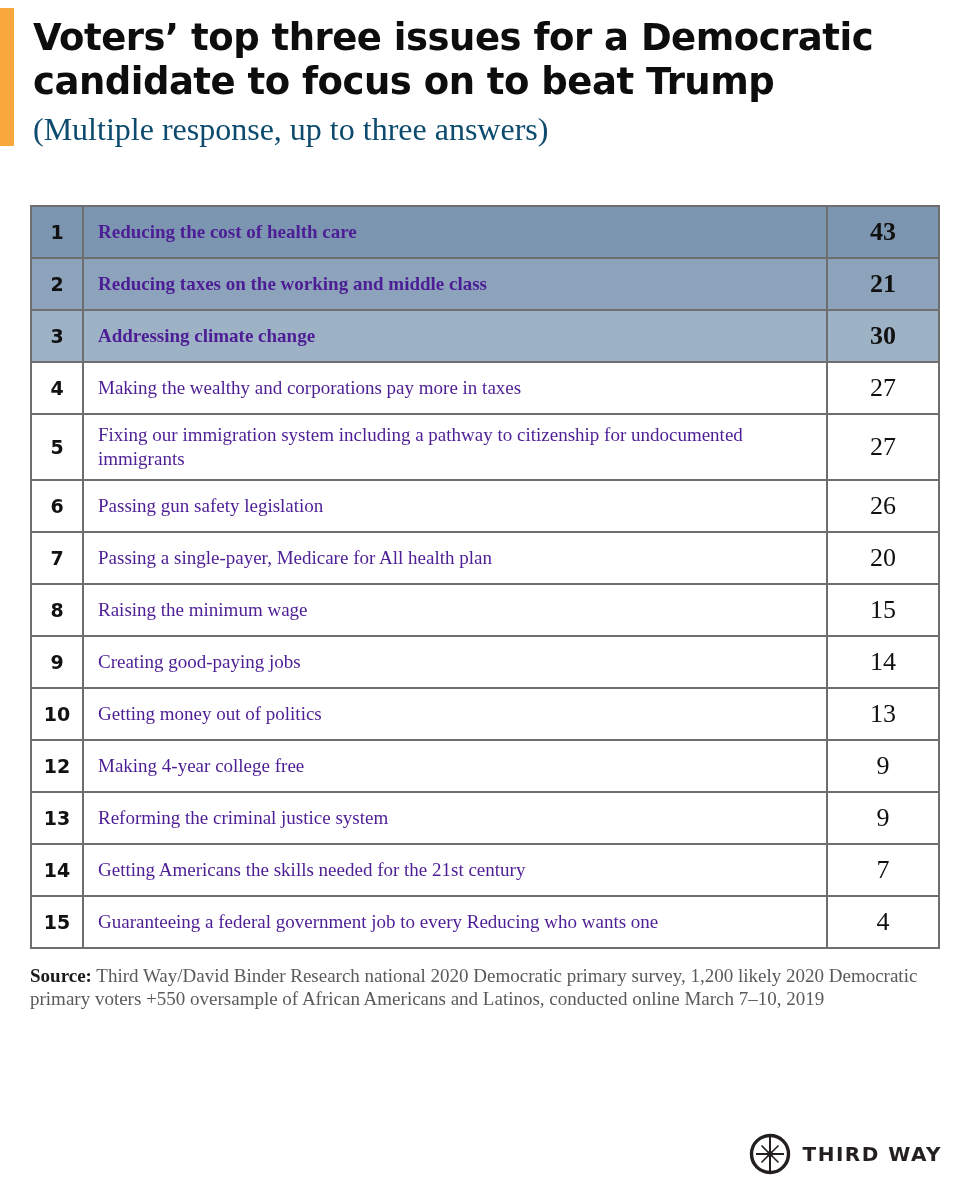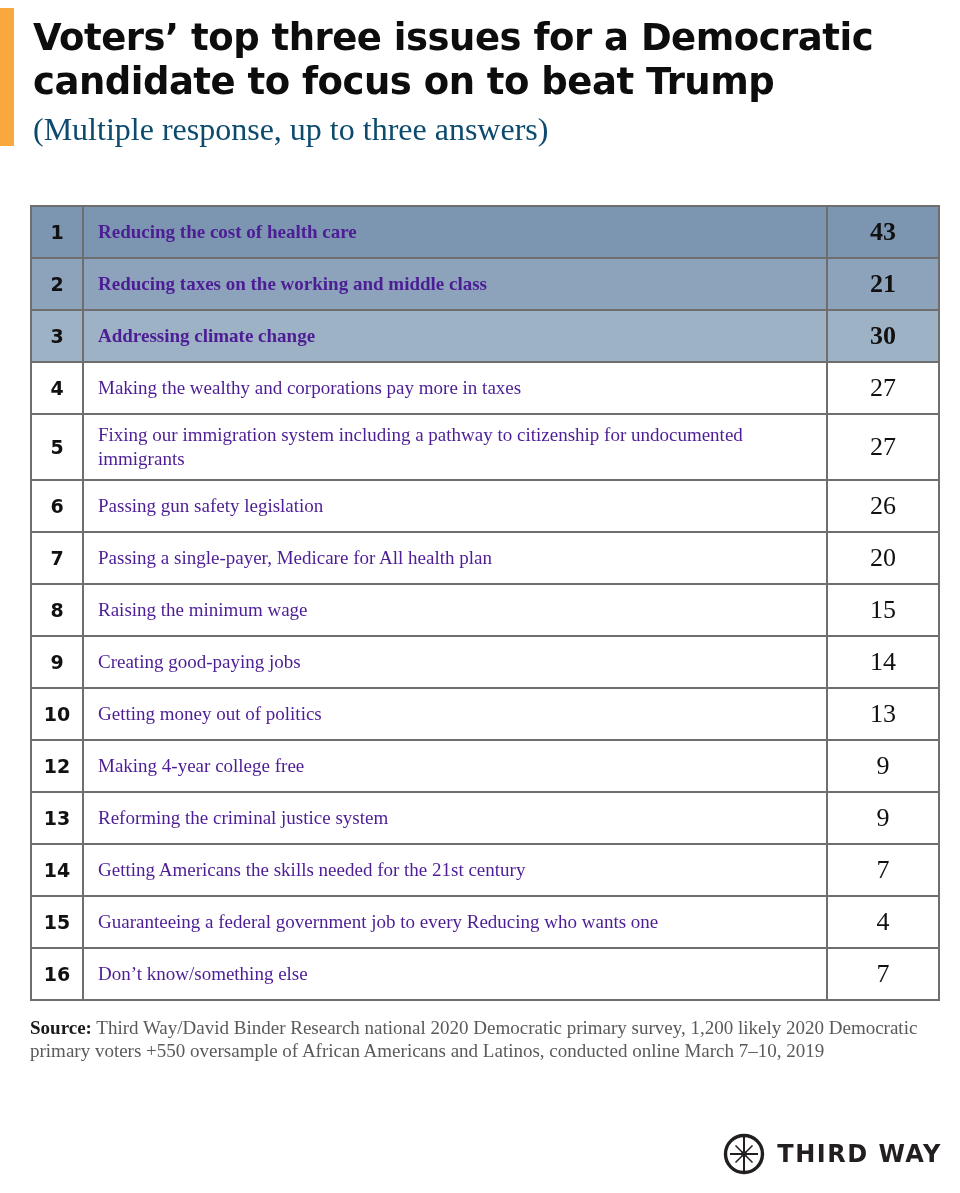--- a/index.html
+++ b/index.html
@@ -71,21 +71,21 @@
   }
   .source-label { font-weight:bold; color:#1b1b1b; }
   .brand {
     position:absolute;
     right:18px; top:1132px;
     display:flex; align-items:center; gap:11px;
   }
   .brand-name {
     font-family:"DejaVu Sans", sans-serif;
     font-weight:800;
-    font-size:24px;
+    font-size:20px;
     letter-spacing:1.5px;
     color:#231f20;
   }
   .brand-icon { display:block; }
 </style>
 </head>
 <body>
 
 <div class="accent-bar" style="background: rgb(249, 168, 62);"></div>
 
@@ -159,25 +159,20 @@
       <tr>
         <td class="cell-rank">14</td>
         <td class="cell-issue">Getting Americans the skills needed for the 21st century</td>
         <td class="cell-value">7</td>
       </tr>
       <tr>
         <td class="cell-rank">15</td>
         <td class="cell-issue">Guaranteeing a federal government job to every Reducing who wants one</td>
         <td class="cell-value">4</td>
       </tr>
-      <tr>
-        <td class="cell-rank">16</td>
-        <td class="cell-issue">Don’t know/something else</td>
-        <td class="cell-value">7</td>
-      </tr>
     </tbody>
 </table>
 
 <div class="source-block">
   <span class="source-label">Source:</span><span> Third Way/David Binder Research national 2020 Democratic primary survey, 1,200 likely 2020 Democratic primary voters +550 oversample of African Americans and Latinos, conducted online March 7–10, 2019</span>
 </div>
 
 <div class="brand">
   <svg class="brand-icon" width="44" height="44" viewBox="0 0 44 44">
     <circle cx="22" cy="22" r="18.5" fill="none" stroke="#231f20" stroke-width="3.4"></circle>

